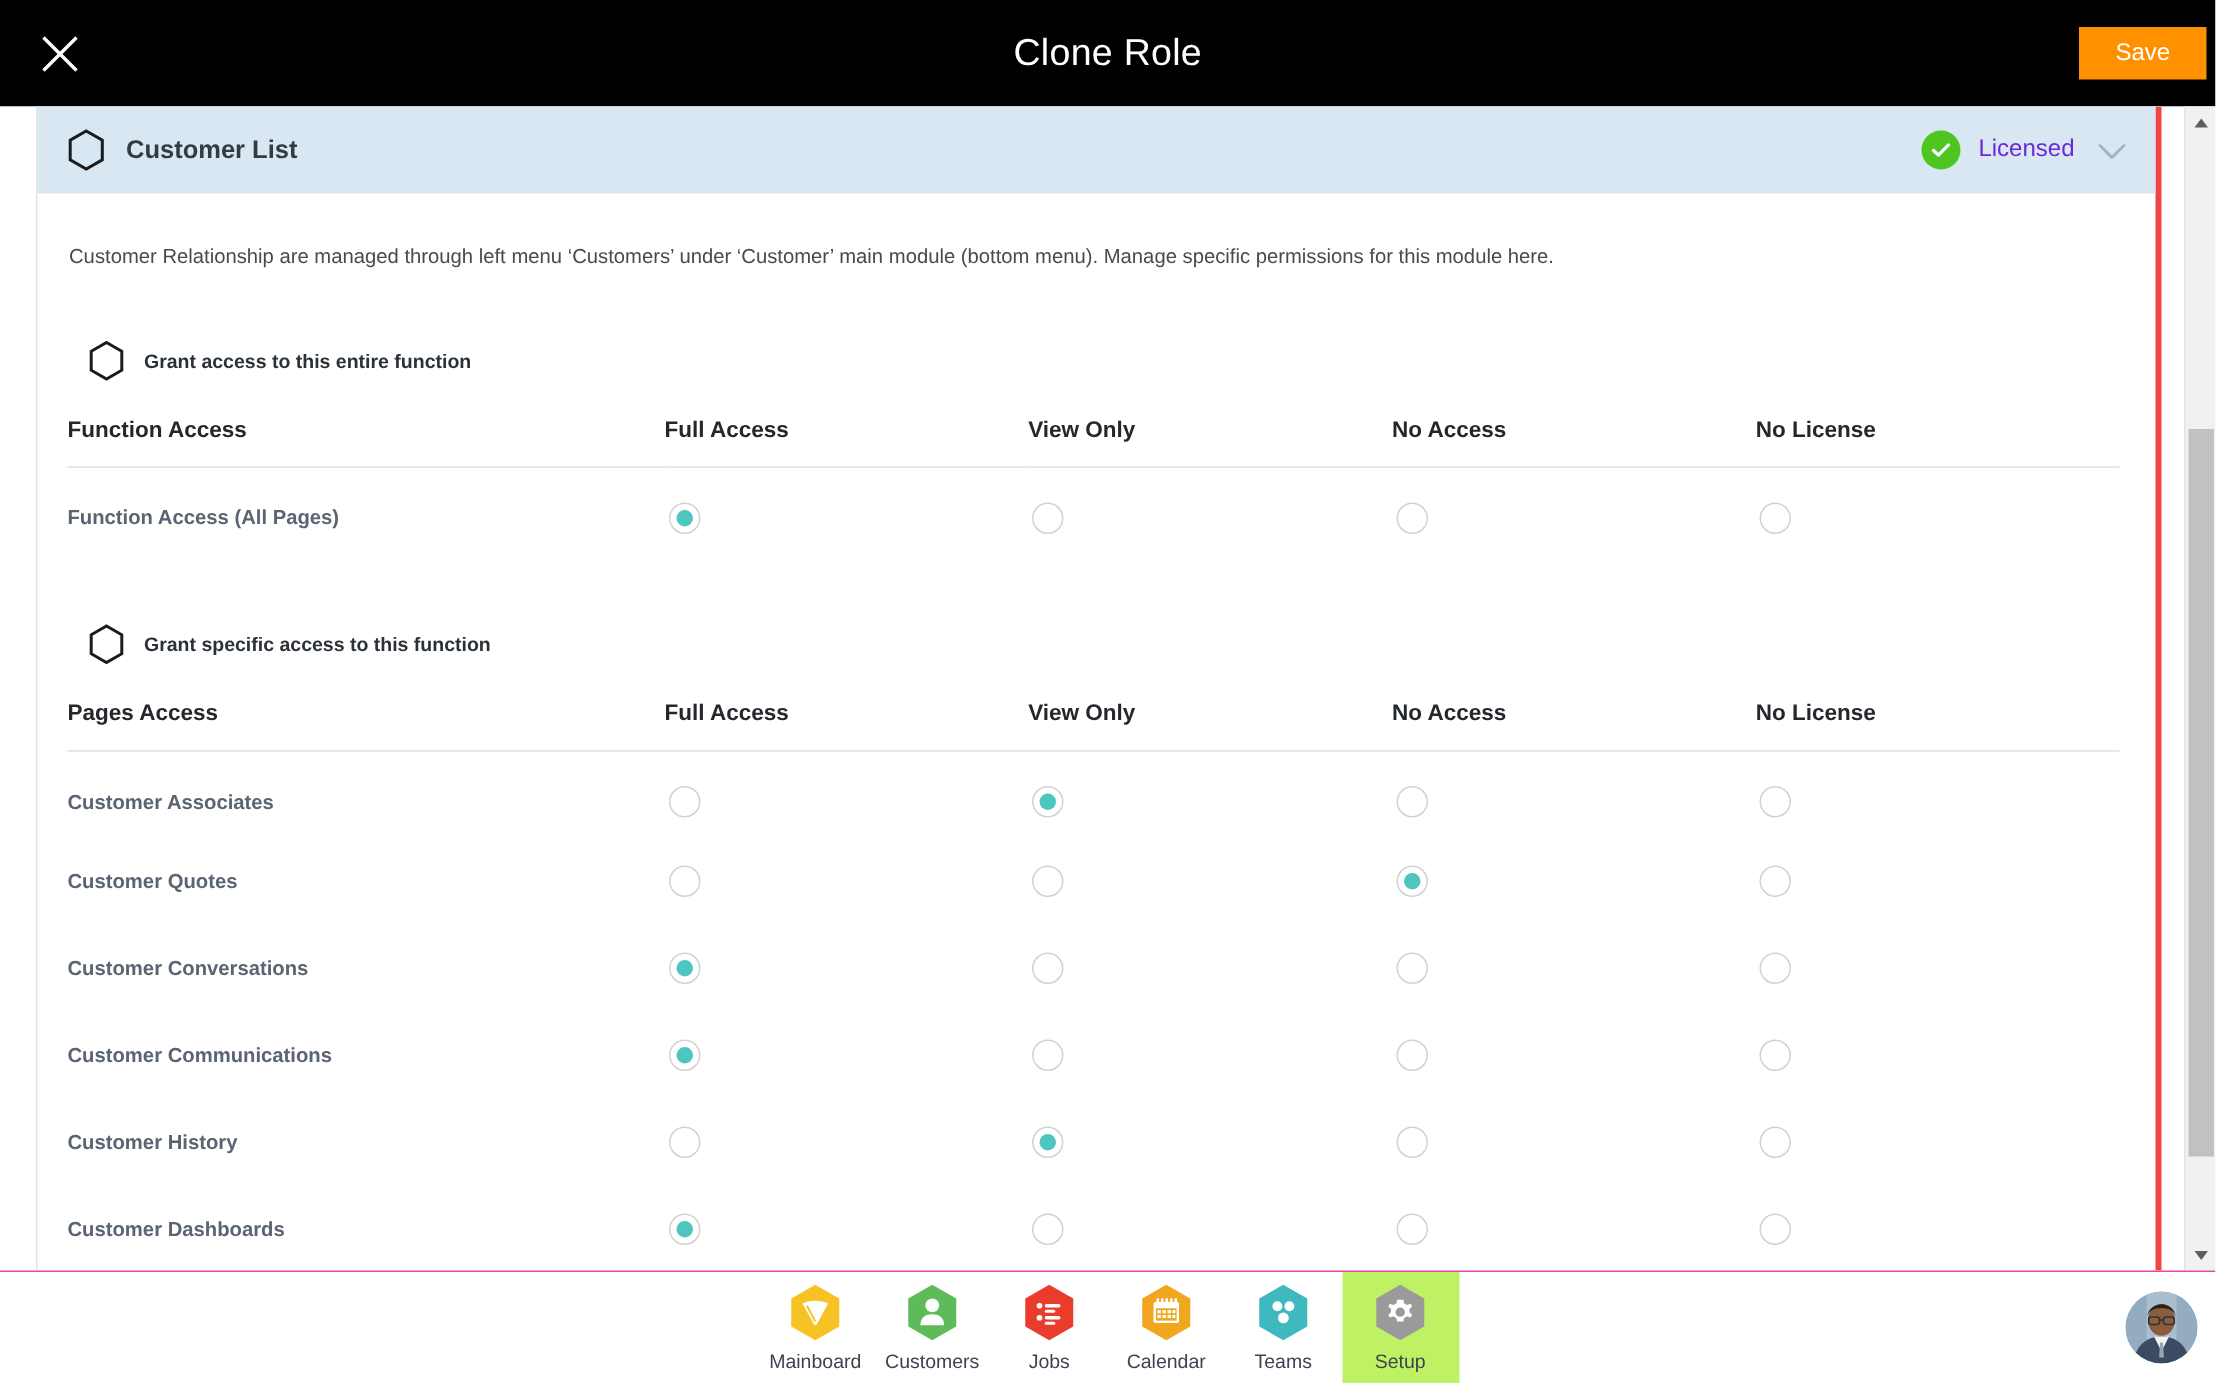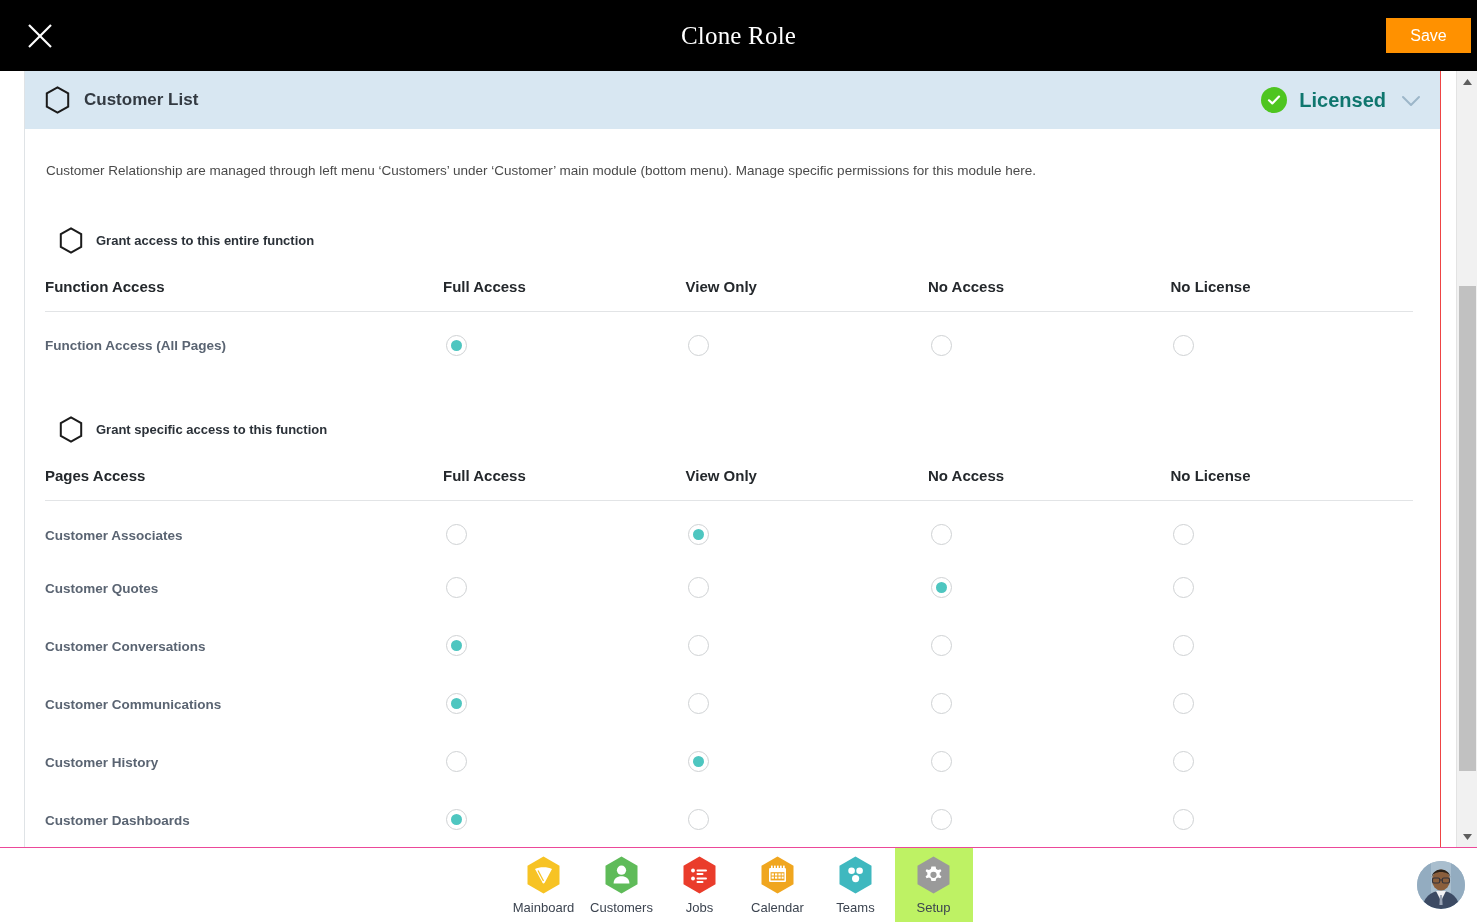--- a/index.html
+++ b/index.html
@@ -31,21 +31,20 @@
   }
   .close-btn svg { display: block; }
   .topbar-title {
     position: absolute; left: 0; top: 0;
     width: 1477px; height: 71px;
     display: flex; align-items: center; justify-content: center;
     color: #ffffff;
     font-size: 25px;
     font-weight: 400;
     letter-spacing: 0.2px;
-    font-family: Liberation Serif, serif;
   }
   .save-btn {
     position: absolute; right: 6px; top: 18px;
     width: 85px; height: 35px;
     background: #ff9100;
     color: #ffffff;
     border: none;
     font-family: "Liberation Sans", sans-serif;
     font-size: 16px;
     cursor: pointer;
@@ -59,21 +58,21 @@
     width: 1477px; height: 776px;
     background: #ffffff;
     overflow: hidden;
   }
   .panel {
     position: absolute;
     left: 24px; top: 0;
     width: 1417px;
     background: #ffffff;
     border-left: 1px solid #dfe3e6;
-    border-right: 1px solid #ef4444;
+    border-right: 4px solid #ef4444;
   }
 
   
   .section-header {
     position: relative;
     height: 58px;
     background: #d8e7f2;
     display: flex; align-items: center;
     padding: 0 16px 0 20px;
   }
@@ -88,21 +87,21 @@
     margin-left: auto;
     display: flex; align-items: center;
     gap: 12px;
   }
   .lic-check {
     width: 26px; height: 26px; border-radius: 50%;
     background: #4ec520;
     display: flex; align-items: center; justify-content: center;
   }
   .lic-label {
-    font-size: 20px; font-weight: bold; color: #0f766e;
+    font-size: 16px; font-weight: normal; color: #6d28d9;
   }
   .chev-down { display: block; }
 
   
   .panel-body {
     padding: 0 20px 0 20px;
   }
   .desc {
     font-size: 13.5px;
     color: #4a4a4a;

